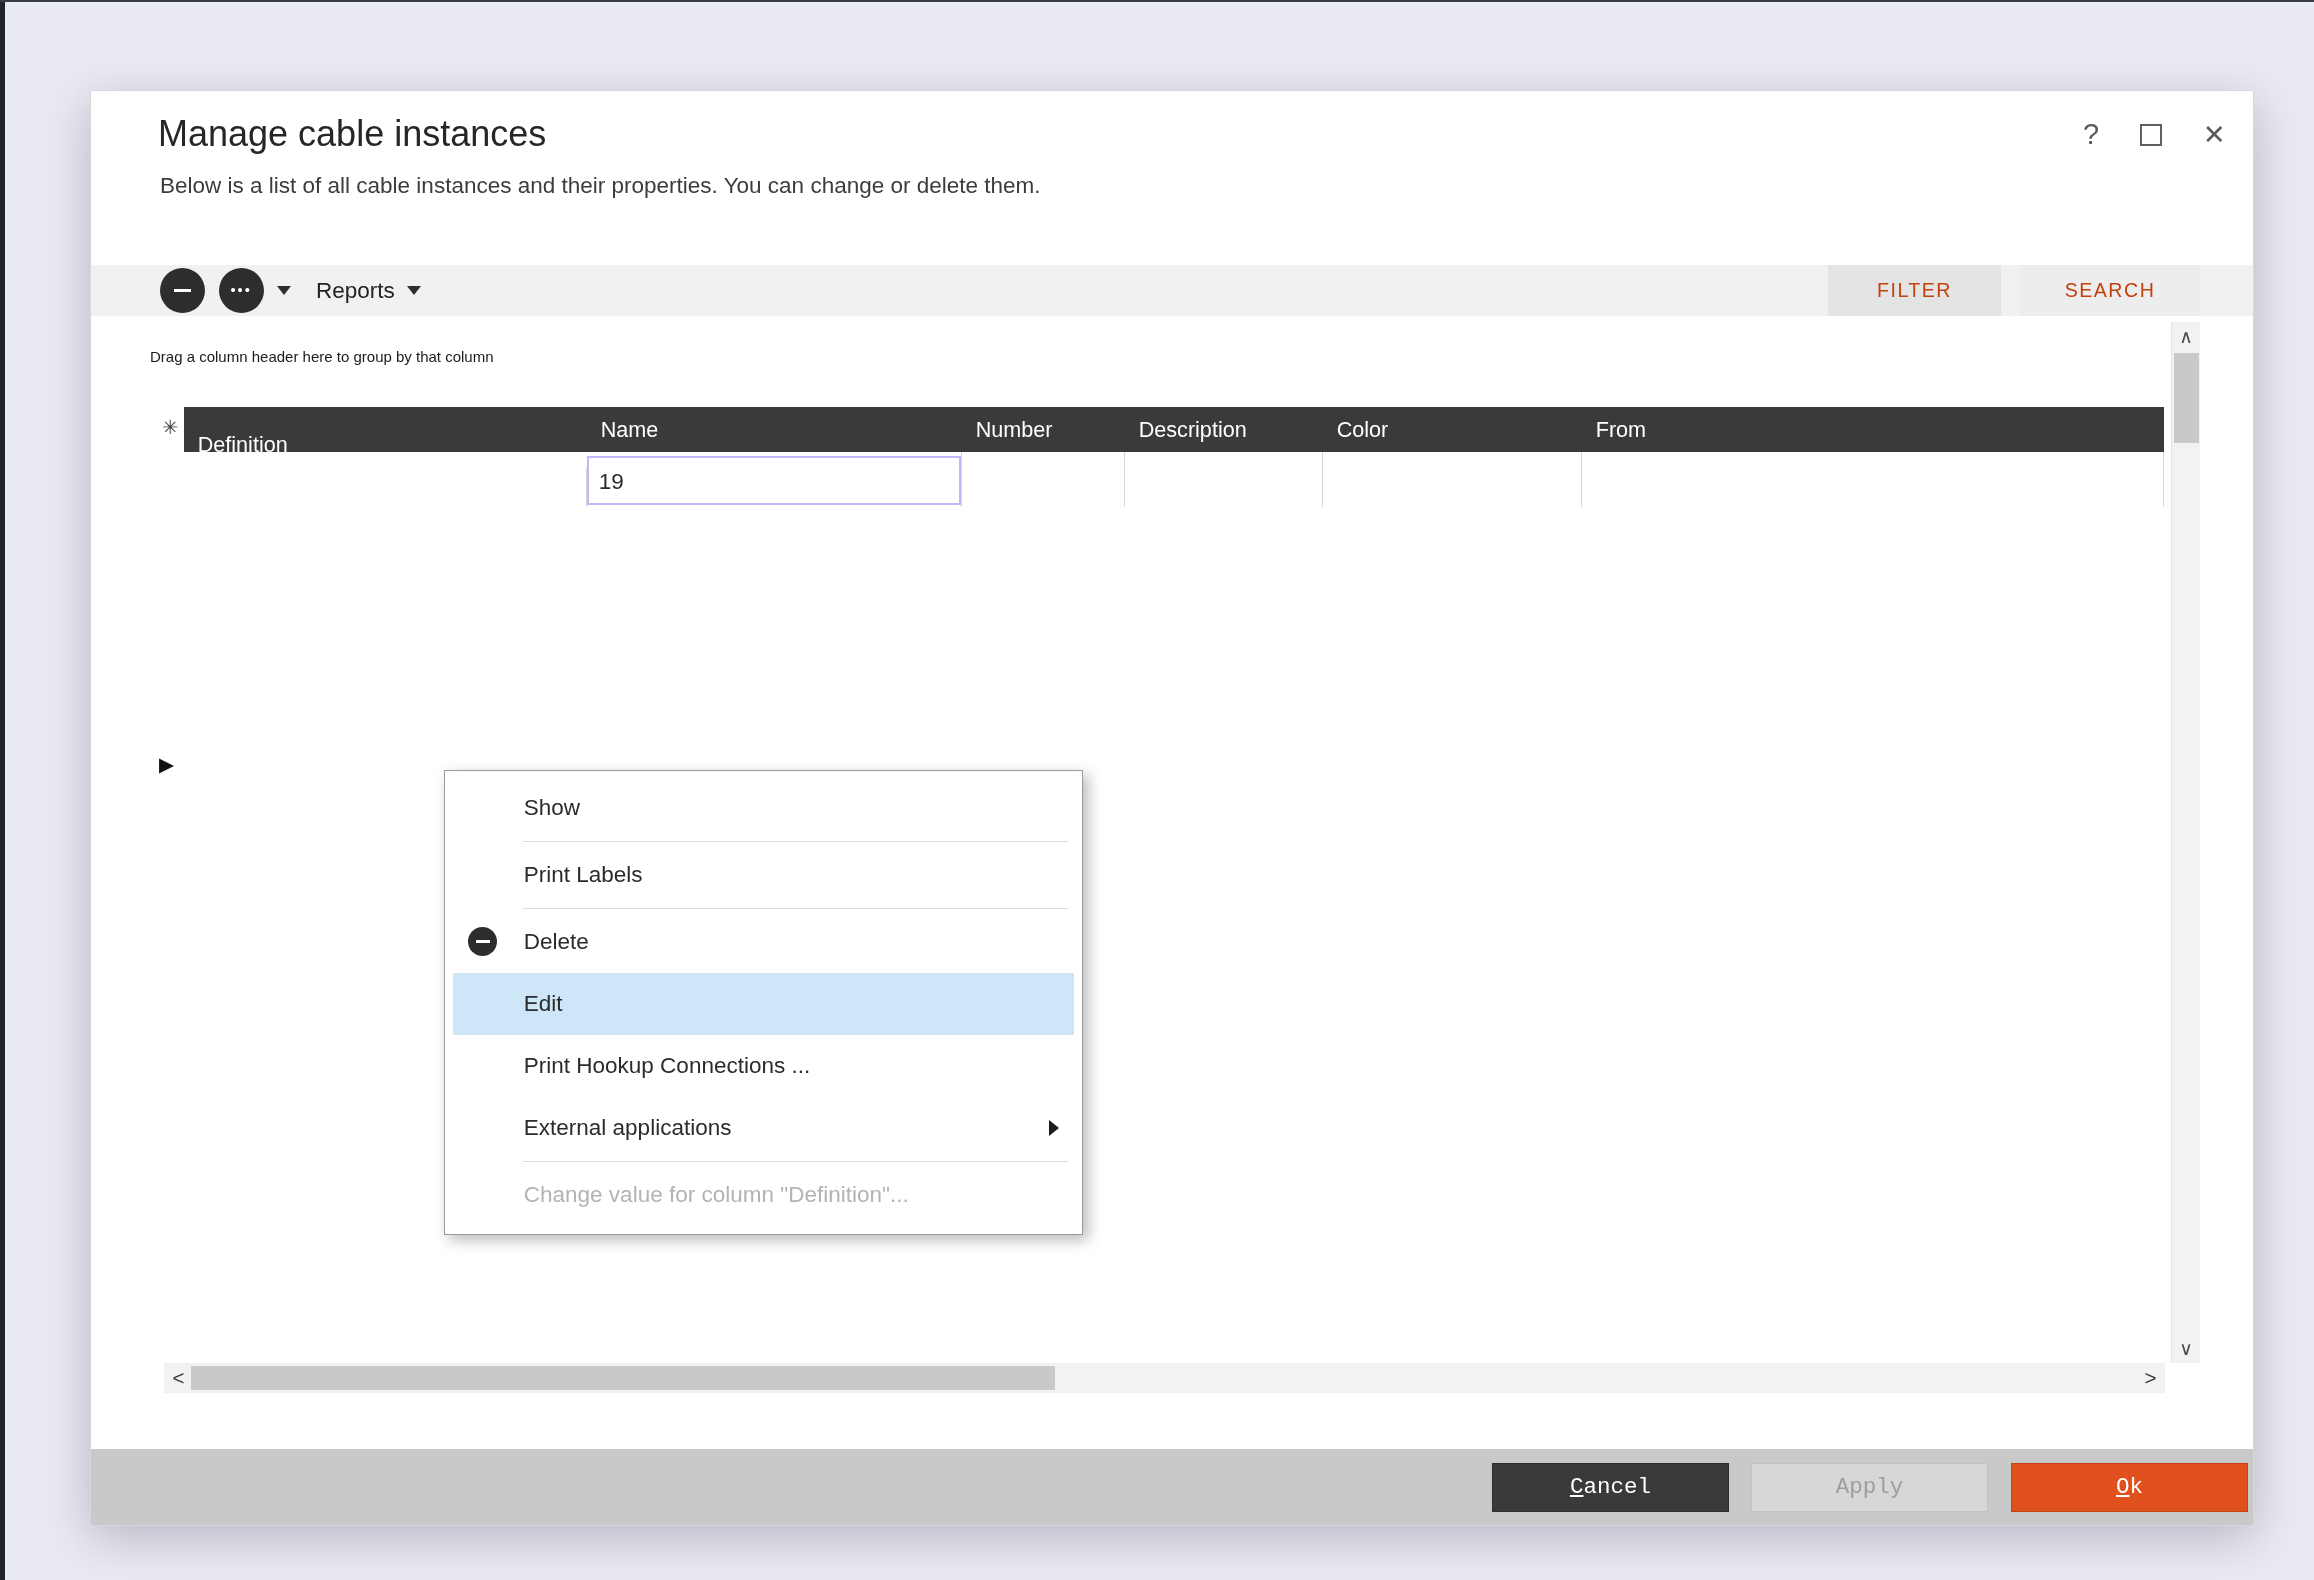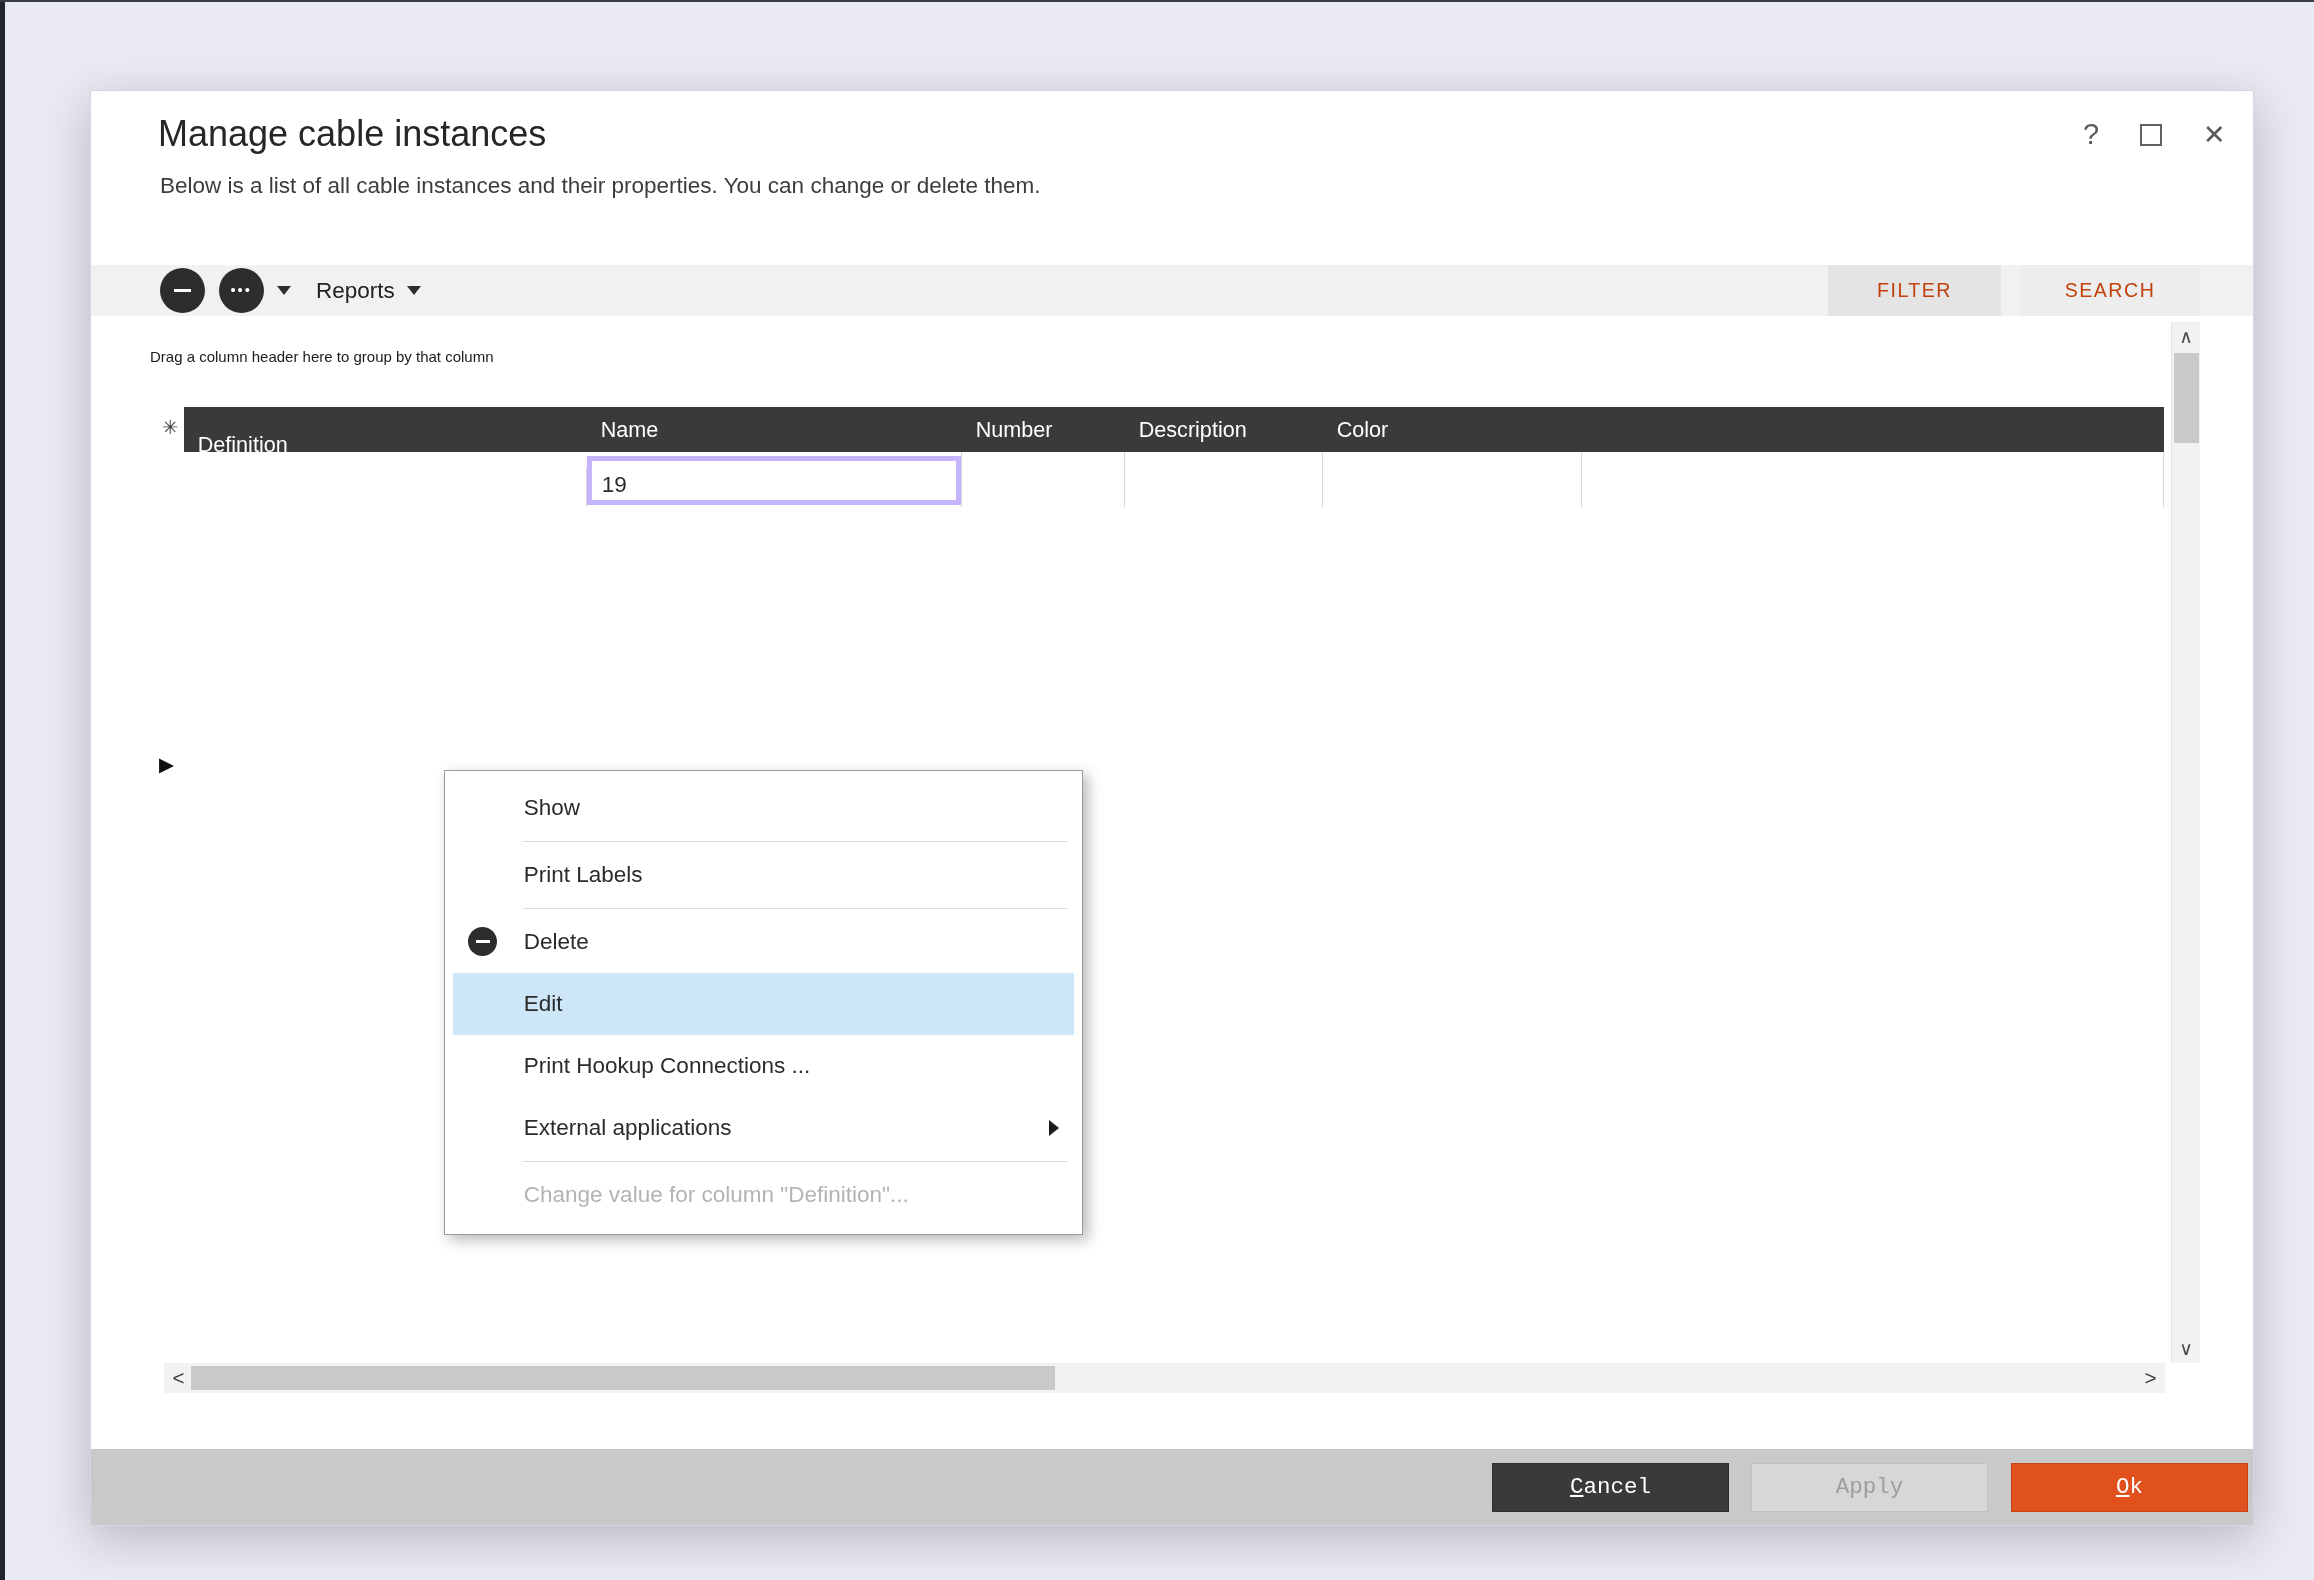--- a/index.html
+++ b/index.html
@@ -41,21 +41,21 @@
   .c-def { width:403px;margin-top:15px; } .c-name { width:375px; } .c-num { width:163px; }
   .c-desc { width:198px; } .c-color { width:259px; } .c-from { width:582px; }
 
   .grid-body { border-left:1px solid #b5b5b5; }
   .grid-row { display:flex; height:43px; background:transparent; }
   .grid-row.phantom { height:55px; }
   .cell { overflow:hidden; white-space:nowrap; font-size:21.6px; color:#59616b; padding-left:9.8px; line-height:43px; border-right:1px solid #d6d6d6; }
   .cell.c-color { display:flex; align-items:center; padding-left:7.8px; }
   .phantom .cell { line-height:55px; }
   .phantom .c-name { padding:0; }
-  .edit-box { margin-top:3.9px; height:49px; line-height:47px; border:5px solid #c4b5fd; background:#ffffff; font-size:22.5px; color:#2b2b2b; padding-left:9.8px; }
+  .edit-box { margin-top:3.9px; height:49px; line-height:47px; border:2px solid #c4b5fd; background:#ffffff; font-size:22.5px; color:#2b2b2b; padding-left:9.8px; }
 
   .indicator-asterisk { position:absolute; left:71px; top:325px; font-size:19.6px; color:#3c3c3c; }
   .indicator-arrow { position:absolute; left:68px; top:662px; font-size:19.6px; color:#111111; }
 
   
   .context-menu { position:absolute; left:353px; top:679px; width:639px; background:#ffffff;
                   border:1px solid #9a9a9a; box-shadow:4.9px 4.9px 13.7px rgba(0,0,0,.28); padding:5.9px 0 7.8px 0; z-index:50; }
   .menu-item { position:relative; height:62px; margin:0 7.8px; padding-left:71px; display:flex; align-items:center;
                font-size:22.5px; color:#2b2b2b; cursor:pointer; }
   .menu-item.highlight { background:#cde7f8; }
@@ -127,20 +127,21 @@
     <span class="indicator-asterisk">✳</span>
     <span class="indicator-arrow">▶</span>
 
     <div class="grid">
       <div class="grid-header">
         <div class="h-cell c-def">Definition</div>
         <div class="h-cell c-name">Name</div>
         <div class="h-cell c-num">Number</div>
         <div class="h-cell c-desc">Description</div>
         <div class="h-cell c-color">Color</div>
+        <div class="h-cell c-from">From</div>
       </div>
 
       <div class="grid-body"></div>
 
       <div class="grid-row phantom">
         <div class="cell c-def"></div>
         <div class="cell c-name">
           <div class="edit-box">19</div>
         </div>
         <div class="cell c-num"></div>

